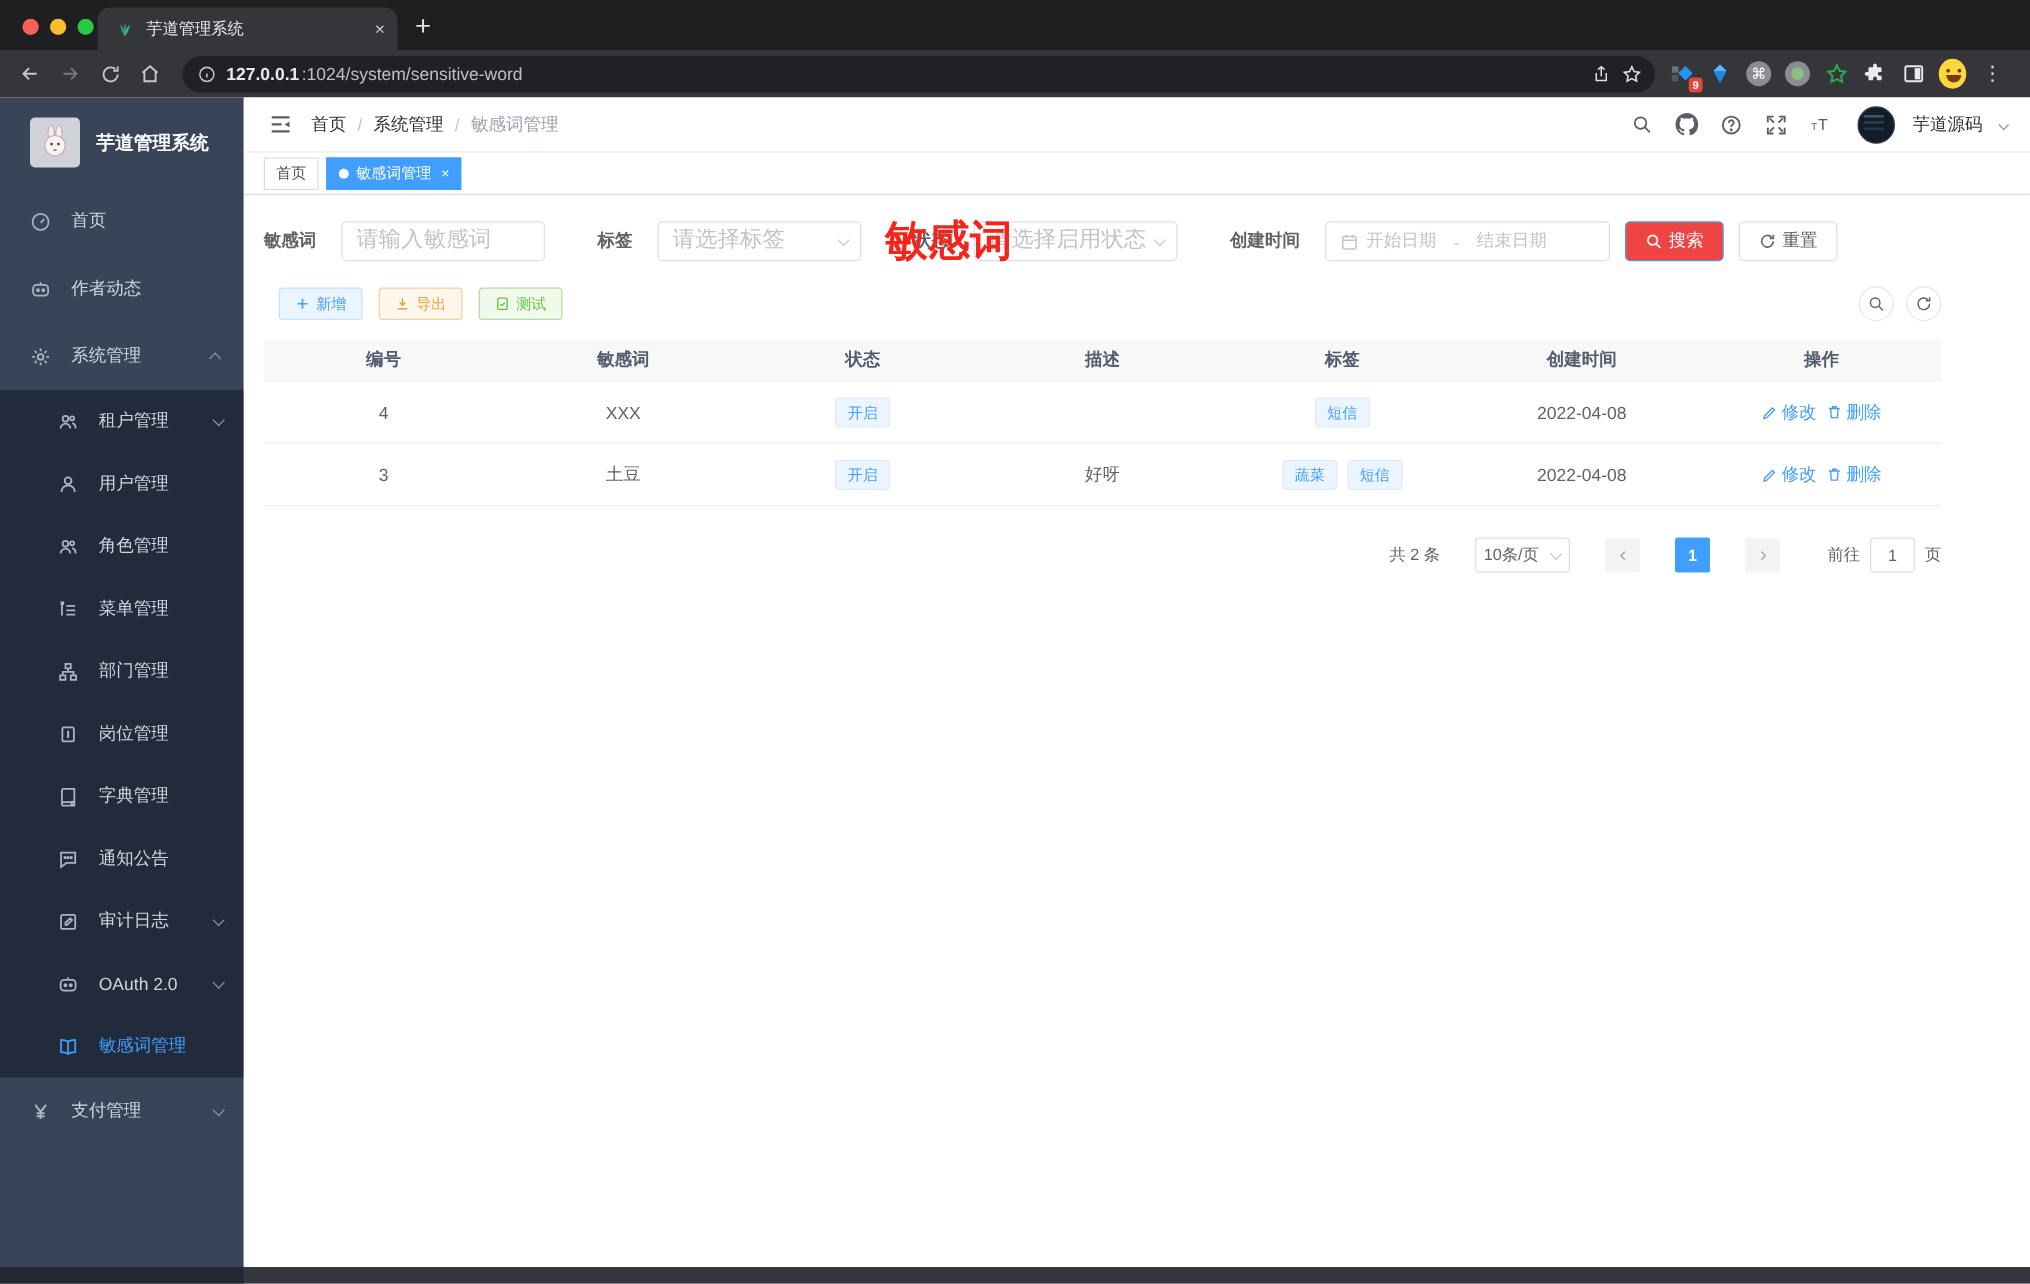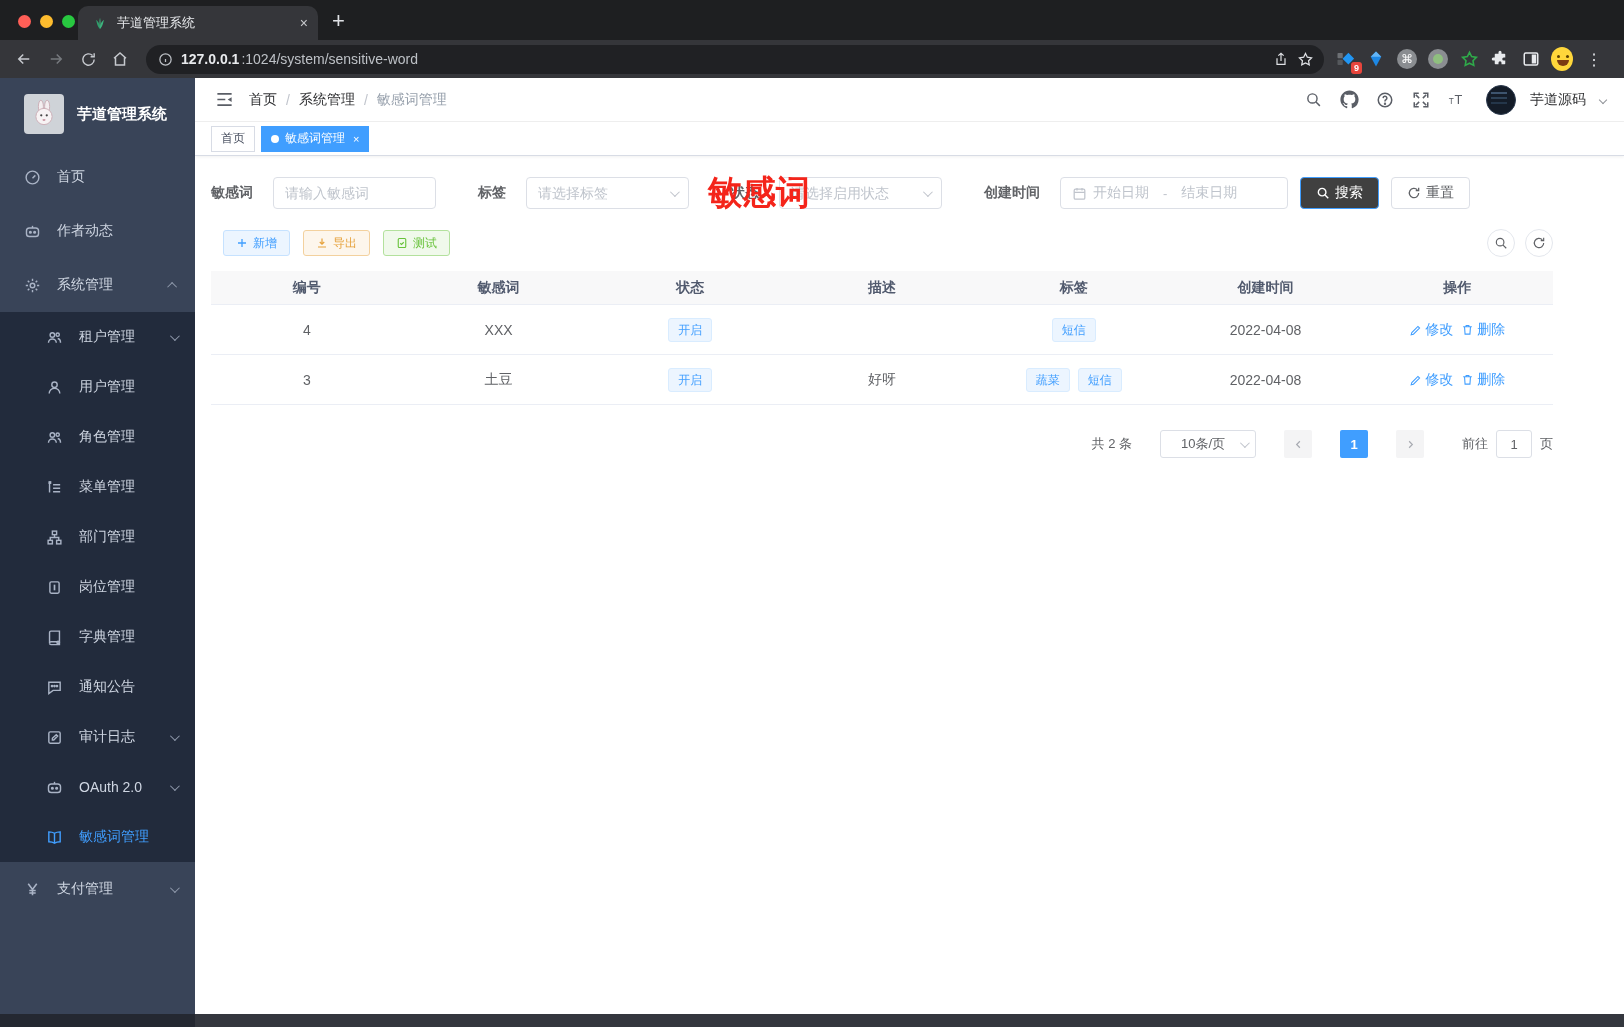--- a/index.html
+++ b/index.html
@@ -75,29 +75,29 @@
   .tag-item.active { background:#409eff; border-color:#409eff; color:#fff; }
   .tag-dot { width:8px; height:8px; border-radius:50%; background:#fff; }
   .tag-x { font-size:11px; margin-left:2px; }
 
   .content { flex:1; padding:21px 71px 0 16px; position:relative; }
 
   
   .filter-row { display:flex; align-items:center; height:32px; margin-bottom:20px; }
   .f-label { font-size:14px; color:#606266; font-weight:bold; margin-right:20px; white-space:nowrap; }
   .f-input { height:32px; border:1px solid #dcdfe6; border-radius:4px; display:flex; align-items:center; padding:0 11px; background:#fff; gap:6px; }
-  .f-input input { border:none; outline:none; width:100%; font-size:14px; color:#701a75; font-family:Liberation Sans, sans-serif; background:transparent; }
+  .f-input input { border:none; outline:none; width:100%; font-size:18px; color:#701a75; font-family:Liberation Mono, monospace; background:transparent; }
   .f-input input::placeholder { color:#bfc4cc; }
   .w163 { width:163px; } .w228 { width:228px; }
   .sel-caret { width:7px; height:7px; border-right:1.2px solid #c0c4cc; border-bottom:1.2px solid #c0c4cc; transform:rotate(45deg) translateY(-2px); flex-shrink:0; }
   .gap32 { margin-left:42px; }
   .date-sep { color:#c0c4cc; font-size:13px; padding:0 8px; }
   .date-ph { color:#bfc4cc; font-size:14px; white-space:nowrap; }
   .btn { height:32px; border-radius:4px; display:inline-flex; align-items:center; justify-content:center; font-size:14px; cursor:pointer; gap:5px; padding:0 15px; border:1px solid #dcdfe6; background:#fff; color:#606266; }
-  .btn.primary { background:#404040; border-color:#409eff; color:#fff;font-family:Liberation Serif, serif; }
+  .btn.primary { background:#ef4444; border-color:#409eff; color:#fff;font-family:Liberation Serif, serif; }
   .ml12 { margin-left:12px; }
 
   
   .action-row { display:flex; align-items:center; margin-bottom:14px; }
   .mini-btn { height:26px; border-radius:3px; display:inline-flex; align-items:center; font-size:12px; padding:0 12px; gap:5px; cursor:pointer; border:1px solid; }
   .mini-btn.add { background:#ecf5ff; border-color:#c6e2ff; color:#409eff;margin-left:12px; }
   .mini-btn.export { background:#fdf6ec; border-color:#f3d19e; color:#e6a23c; margin-left:13px;text-align:center; }
   .mini-btn.test { background:#f0f9eb; border-color:#b3e19d; color:#67c23a; margin-left:13px; }
   .round-ic { width:28px; height:28px; border-radius:50%; border:1px solid #e4e7ed; display:flex; align-items:center; justify-content:center; color:#606266; cursor:pointer; background:#fff; }
   .action-right { margin-left:auto; display:flex; gap:10px; }
@@ -107,21 +107,21 @@
   .t-row { display:flex; border-bottom:1px solid #ebeef5; align-items:center; }
   .t-row.head { background:#f8f8f9; border-bottom:1px solid #ebeef5; height:34px; color:#515a6e; font-weight:bold; }
   .t-row.body { height:50px; }
   .tc { flex:1; text-align:center; display:flex; align-items:center; justify-content:center; gap:8px; }
   .pill { background:#ecf5ff; border:1px solid #d9ecff; color:#409eff; font-size:12px; border-radius:3px; height:24px; line-height:22px; padding:0 9px; display:inline-block; }
   .op-link { color:#409eff; display:inline-flex; align-items:center; gap:3px; cursor:pointer; font-size:14px; }
 
   
   .pager { display:flex; align-items:center; justify-content:flex-end; margin-top:25px; font-size:13px; color:#606266; gap:20px; }
   .pg-total { margin-right:8px; }
-  .pg-select { width:96px; height:28px; border:1px solid #dcdfe6; border-radius:3px; display:flex; align-items:center; justify-content:space-between; padding:0 8px 0 20px; color:#606266; cursor:pointer; }
+  .pg-select { width:76px; height:28px; border:1px solid #dcdfe6; border-radius:3px; display:flex; align-items:center; justify-content:space-between; padding:0 8px 0 6px; color:#606266; cursor:pointer; }
   .pg-arrow { width:28px; height:28px; background:#f4f4f5; border-radius:2px; display:flex; align-items:center; justify-content:center; color:#a8abb2; cursor:pointer; margin-left:8px; }
   .pg-num { width:28px; height:28px; background:#409eff; color:#fff; border-radius:2px; display:flex; align-items:center; justify-content:center; font-weight:bold; margin-left:8px; cursor:pointer; }
   .pg-goto { margin-left:18px; display:flex; align-items:center; gap:8px; }
   .pg-input { width:36px; height:28px; border:1px solid #dcdfe6; border-radius:3px; text-align:center; font-size:13px; color:#606266; outline:none; font-family:inherit; }
 
   .annotation { position:absolute; left:708px; top:92px; font-size:34px; font-weight:bold; color:#f4241a; z-index:50; white-space:nowrap; }
   .bottom-edge { position:fixed; left:0; right:0; bottom:0; height:13px; background:#23262e; opacity:.92; z-index:60; }
   .pencil-chip { transform:translateY(1px); }
 </style>
 </head>

